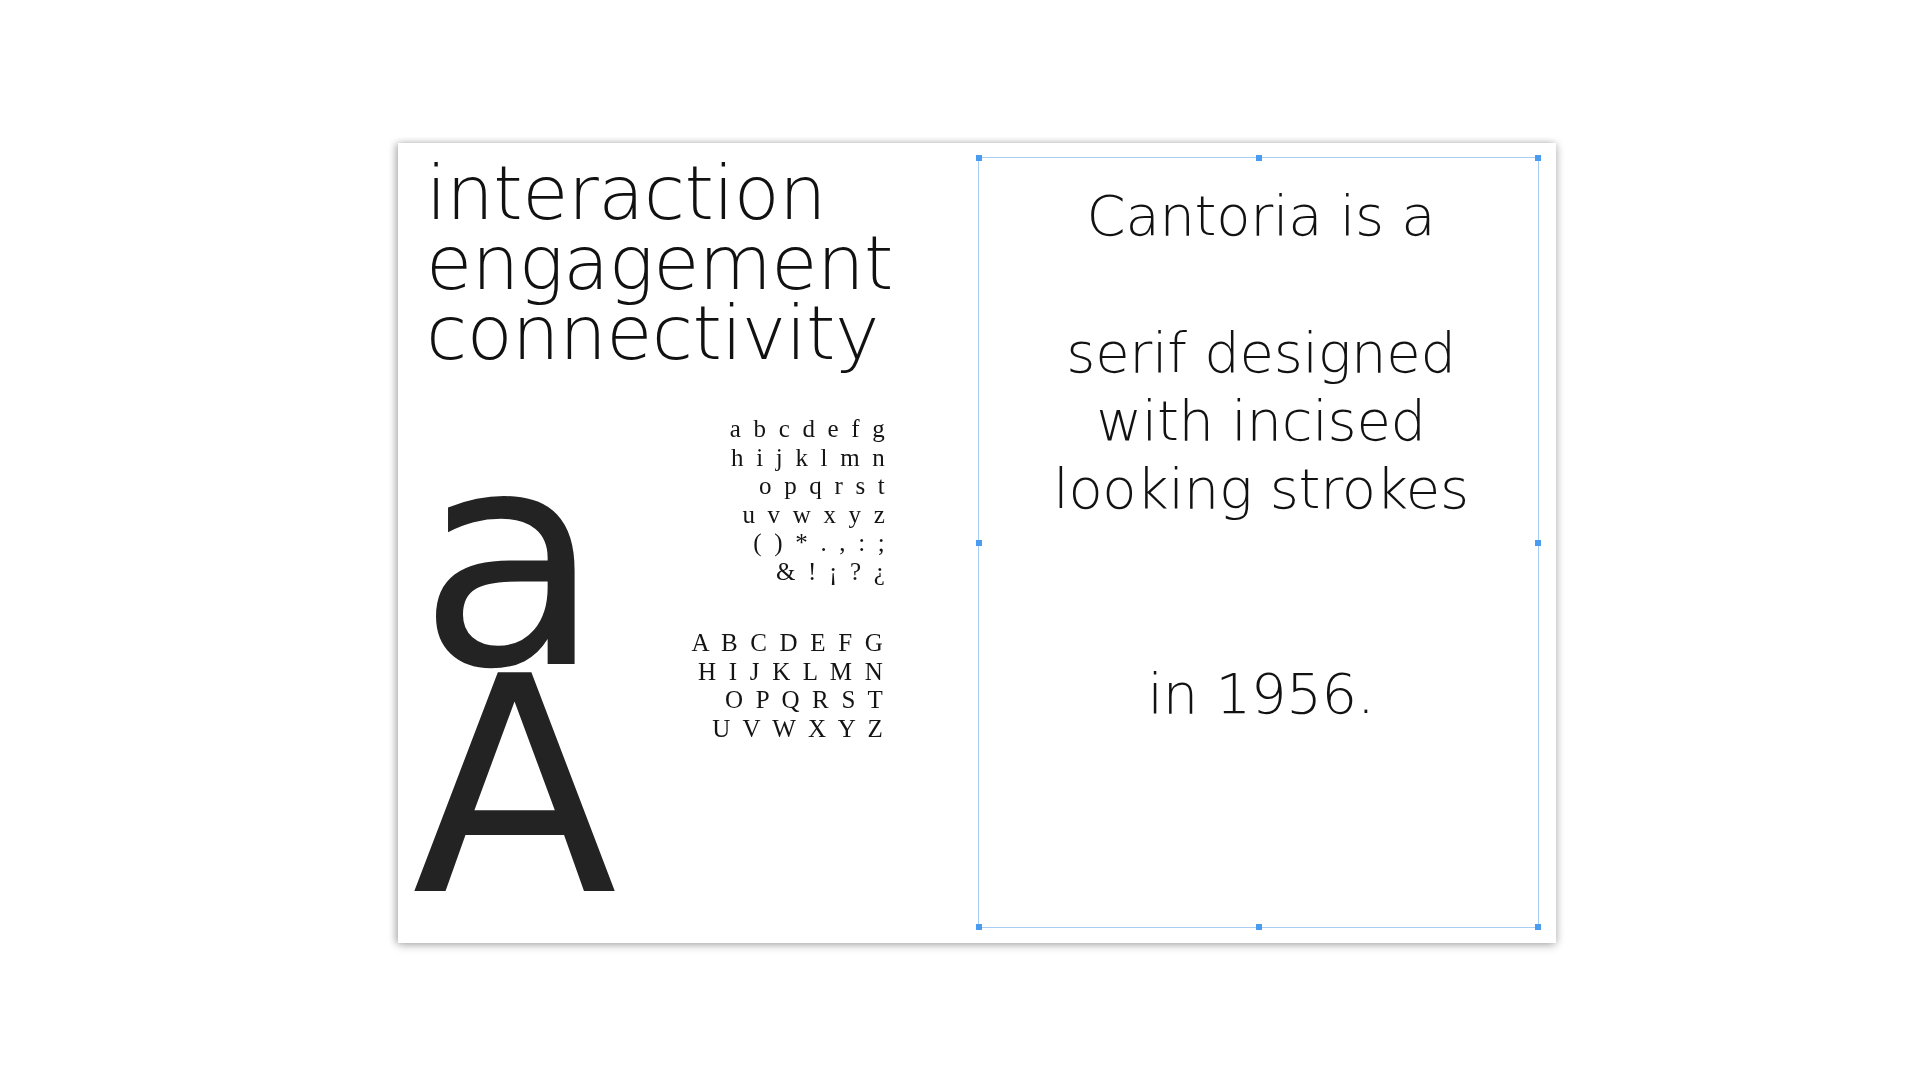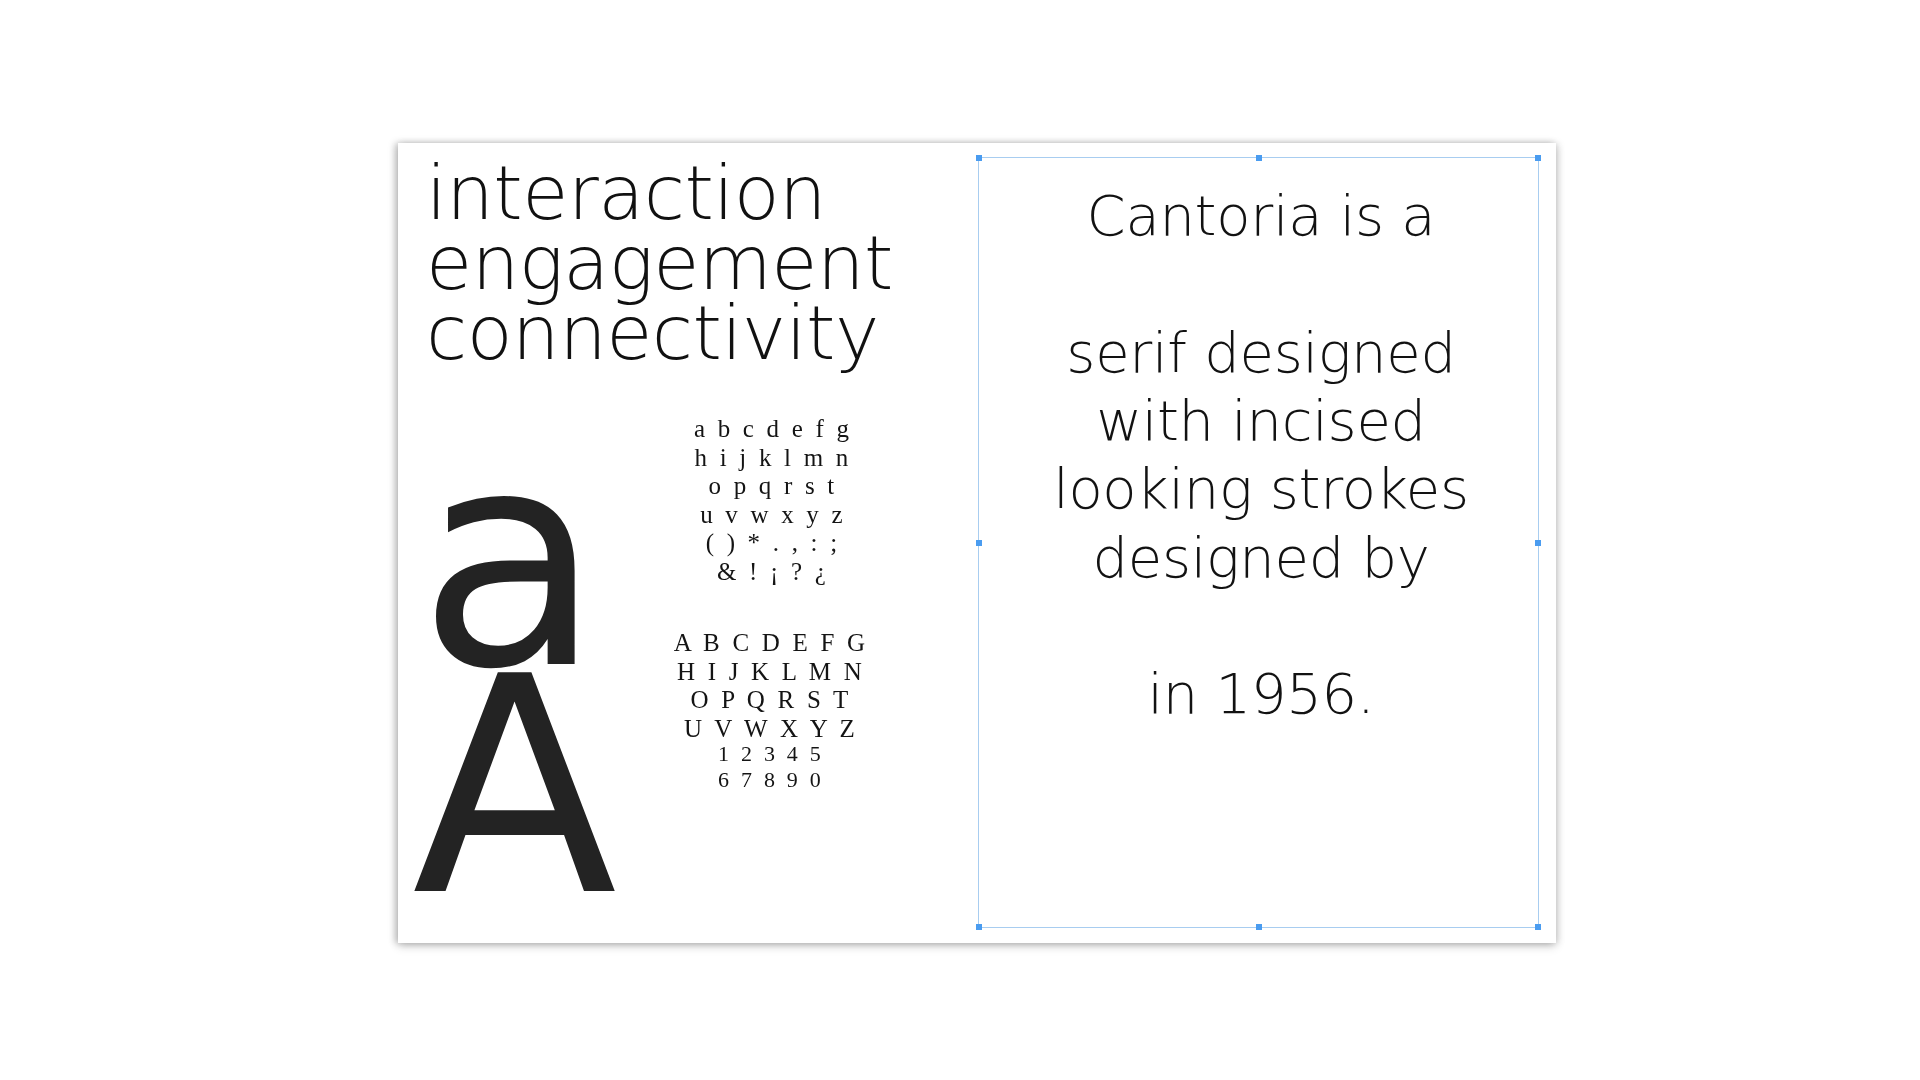--- a/index.html
+++ b/index.html
@@ -85,20 +85,21 @@
   .charset-block {
     position: absolute;
     text-align: center;
     color: #141414;
     font-family: "Liberation Serif", "DejaVu Serif", serif;
     font-weight: 400;
   }
   .charset-block .cs-row {
     display: block;
     white-space: nowrap;
+    text-align: right;
   }
 
   #charset-lower {
     left: 260px;
     top: 272px;
     width: 230px;
     font-size: 25px;
     line-height: 1.14;
     letter-spacing: 3.2px;
   }
@@ -197,38 +198,34 @@
         <span class="cs-row">&amp; ! ¡ ? ¿</span>
       </div>
 
       <div id="charset-upper" class="charset-block">
         <span class="cs-row">A B C D E F G</span>
         <span class="cs-row">H I J K L M N</span>
         <span class="cs-row">O P Q R S T</span>
         <span class="cs-row">U V W X Y Z</span>
       </div>
 
-      <div id="charset-numerals" class="charset-block">
-        <span class="cs-row">1 2 3 4 5</span>
-        <span class="cs-row">6 7 8 9 0</span>
-      </div>
 
     </div>
 
     <div id="right-pane">
 
       <div id="textbox-selection">
 
         <div id="description-text">
           <span class="desc-line">Cantoria is a</span><br>
           <br>
           <span class="desc-line">serif designed</span><br>
           <span class="desc-line">with incised</span><br>
           <span class="desc-line">looking strokes</span><br>
-          <span class="desc-line">designed by</span><br>
+          <br>
           <br>
           <span class="desc-line">in 1956.</span>
         </div>
 
         <span class="sel-handle h-tl"></span>
         <span class="sel-handle h-tc"></span>
         <span class="sel-handle h-tr"></span>
         <span class="sel-handle h-ml"></span>
         <span class="sel-handle h-mr"></span>
         <span class="sel-handle h-bl"></span>

